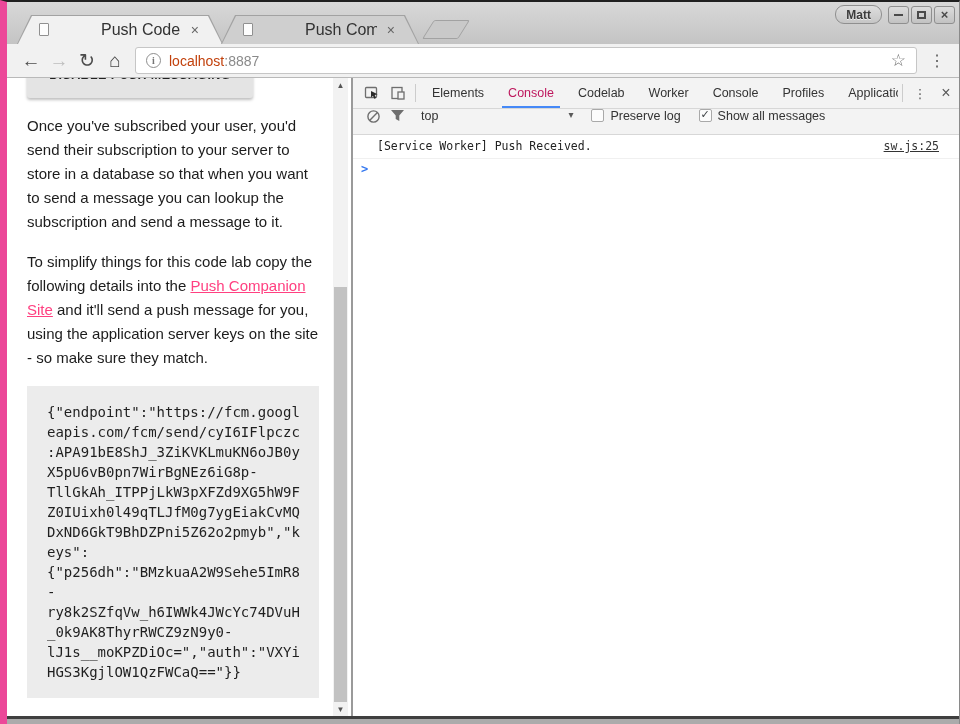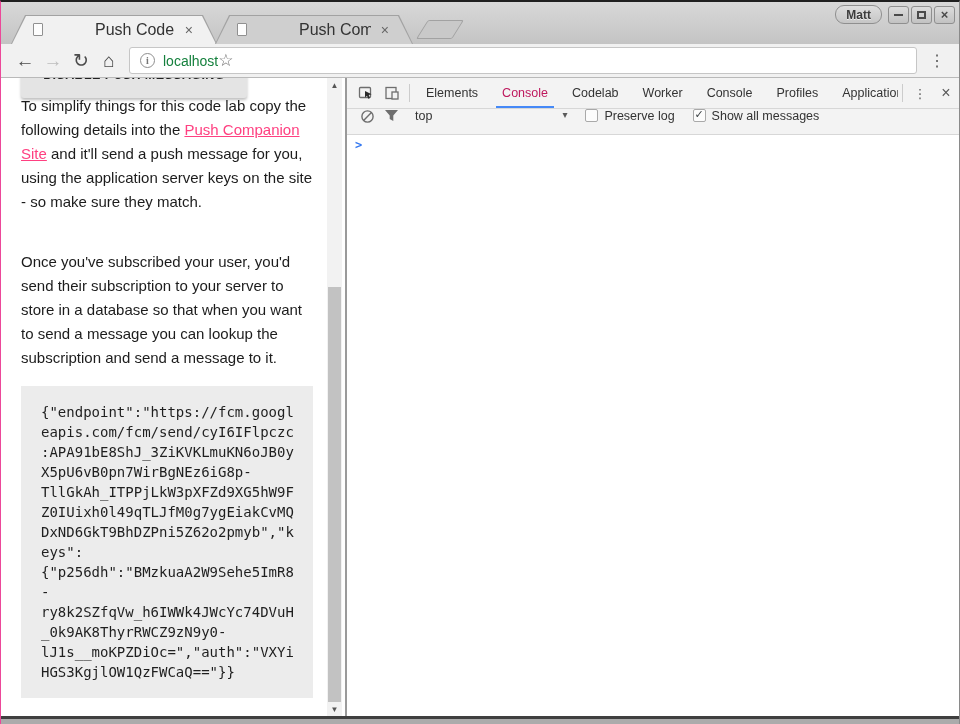--- a/index.html
+++ b/index.html
@@ -1,20 +1,20 @@
 <!DOCTYPE html>
 <html><head>
 <meta charset="utf-8">
 <style>
   * { margin:0; padding:0; box-sizing:border-box; }
   html,body { background:#555; }
   body { font-family:"Liberation Sans", sans-serif; }
 
   .window { position:relative; width:960px; height:724px; background:#c9c9c9; overflow:hidden;
-            border-top:2px solid #1f1f1f; border-left:1px solid #ec4899; border-right:1px solid #8a8a8a; }
+            border-top:2px solid #1f1f1f; border-left:7px solid #ec4899; border-right:1px solid #8a8a8a; }
 
   
   .titlebar { position:absolute; left:0; top:0; right:0; height:42px;
               background:linear-gradient(#d8d8d8,#c4c4c4); }
   .win-controls { position:absolute; top:3px; right:4px; display:flex; gap:2px; align-items:center; }
   .user-btn { height:19px; padding:0 10px; border:1px solid #8f8f8f; border-radius:9px;
               background:linear-gradient(#dedede,#c6c6c6); font-size:12px; font-weight:bold;
               color:#3c3c3c; display:flex; align-items:center; margin-right:4px;
               text-shadow:0 1px 0 #eee; }
   .wbtn { width:21px; height:18px; border:1px solid #8f8f8f; border-radius:3px;
@@ -41,21 +41,21 @@
   .toolbar { position:absolute; left:0; top:42px; right:0; height:34px; background:#f1f1f1;
              border-bottom:1px solid #b9b9b9; display:flex; align-items:center; padding:0 10px; }
   .navbtn { width:28px; height:28px; display:flex; align-items:center; justify-content:center;
             font-size:19px; color:#4b4b4b; flex:none; }
   .navbtn.disabled { color:#bdbdbd; }
   .urlbox { flex:1; height:27px; background:#fff; border:1px solid #c6c6c6; border-radius:3px;
             margin:0 8px 0 6px; display:flex; align-items:center; padding:0 10px; }
   .info-icon { width:15px; height:15px; border:1.5px solid #8e8e8e; border-radius:50%;
                color:#757575; font-size:10px; font-weight:bold; display:flex; align-items:center;
                justify-content:center; font-family:"Liberation Serif", serif; flex:none; margin-right:8px; }
-  .url-host { font-size:14px; color:#15803d; }
+  .url-host { font-size:14px; color:#c2410c; }
   .url-port { font-size:14px; color:#8a8a8a; flex:1; }
   .star { font-size:17px; color:#6f6f6f; }
   .menu-dots { font-size:16px; color:#5c5c5c; width:24px; text-align:center; letter-spacing:0; }
 
   
   .content { position:absolute; left:0; top:76px; right:0; bottom:8px; background:#fff; }
   .frame-bottom { position:absolute; left:0; right:0; bottom:0; height:8px; background:#ababab;
                   border-top:3px solid #3f3f3f; }
 
   
@@ -157,34 +157,35 @@
   </div>
 
   <div class="toolbar">
     <div class="navbtn">←</div>
     <div class="navbtn disabled">→</div>
     <div class="navbtn">↻</div>
     <div class="navbtn">⌂</div>
     <div class="urlbox">
       <span class="info-icon">i</span>
       <span class="url-host">localhost</span>
+      <span class="url-port">:8887</span>
       <span class="star">☆</span>
     </div>
     <div class="menu-dots">⋮</div>
   </div>
 
   <div class="content">
 
     <div class="page">
       <div class="page-inner">
         <div class="push-btn">
           <div class="push-btn-label">DISABLE PUSH MESSAGING</div>
         </div>
+        <p class="para first">Once you've subscribed your user, you'd send their subscription to your server to store in a database so that when you want to send a message you can lookup the subscription and send a message to it.</p>
         <p class="para"><span>To simplify things for this code lab copy the following details into the </span><a class="page-link" href="#">Push Companion Site</a><span> and it'll send a push message for you, using the application server keys on the site - so make sure they match.</span></p>
-        <p class="para first">Once you've subscribed your user, you'd send their subscription to your server to store in a database so that when you want to send a message you can lookup the subscription and send a message to it.</p>
         <div class="codeblock">{"endpoint":"https://fcm.googl
 eapis.com/fcm/send/cyI6IFlpczc
 :APA91bE8ShJ_3ZiKVKLmuKN6oJB0y
 X5pU6vB0pn7WirBgNEz6iG8p-
 TllGkAh_ITPPjLkW3pXFZd9XG5hW9F
 Z0IUixh0l49qTLJfM0g7ygEiakCvMQ
 DxND6GkT9BhDZPni5Z62o2pmyb","k
 eys":
 {"p256dh":"BMzkuaA2W9Sehe5ImR8
 -
@@ -247,20 +248,24 @@
         <span class="ctx-caret">▾</span>
         <span class="chk"></span>
         <span>Preserve log</span>
         <span class="chk">
             <span class="tick">✓</span>
           </span>
         <span>Show all messages</span>
       </div>
 
       <div class="console">
+        <div class="console-row">
+          <span class="console-msg">[Service Worker] Push Received.</span>
+          <a class="console-src" href="#">sw.js:25</a>
+        </div>
         <div class="console-prompt">
           <span class="prompt-chevron">&gt;</span>
         </div>
       </div>
 
     </div>
   </div>
 
   <div class="frame-bottom"></div>
 </div>

